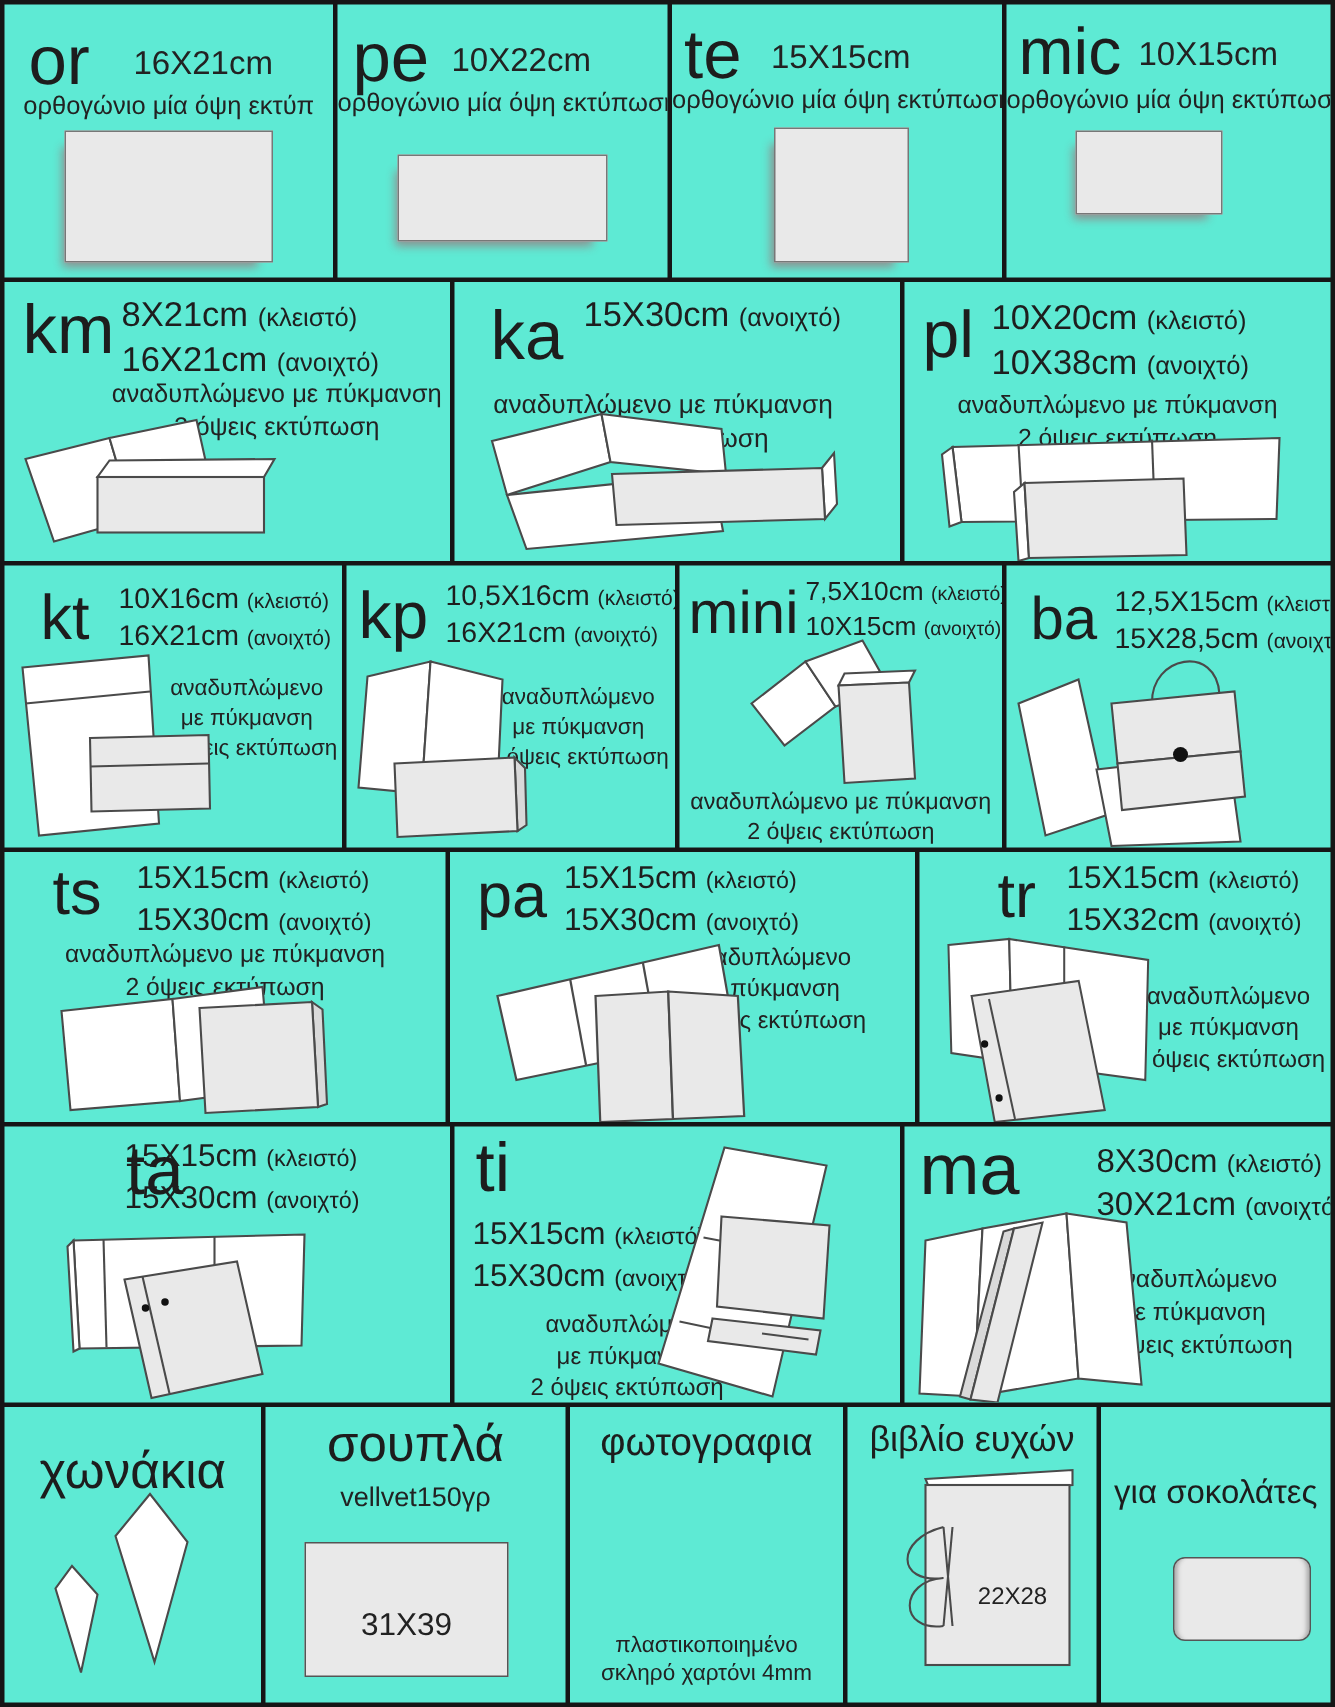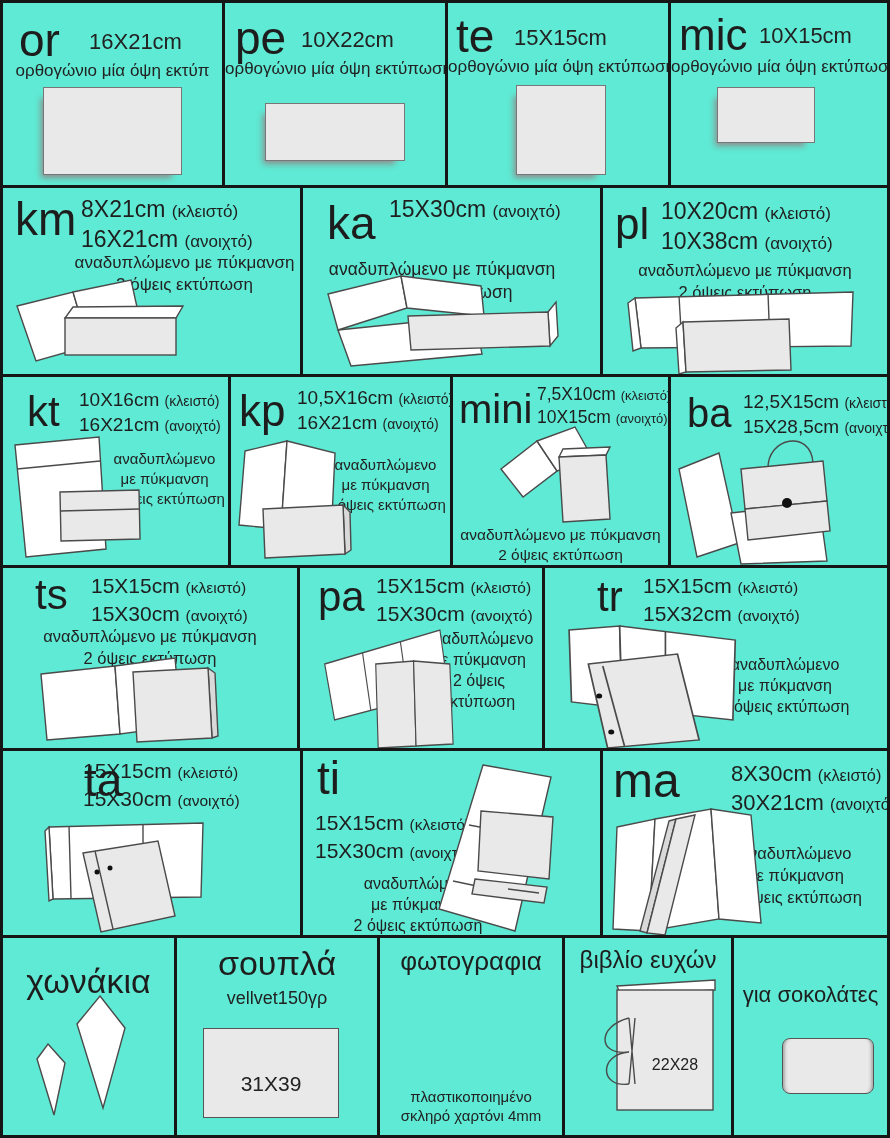--- a/index.html
+++ b/index.html
@@ -68,21 +68,21 @@
   .c-kp .code{left:8px;top:12px;font-size:44px;}
   .c-kp .dims{left:66px;top:8px;font-size:19px;}
   .c-kp .fold{left:92px;right:2px;top:78px;font-size:15px;}
   .c-mini .code{left:6px;top:12px;font-size:40px;}
   .c-mini .dims{left:84px;top:6px;font-size:17.5px;}
   .c-mini .fold{left:0;width:100%;top:148px;font-size:15.5px;}
   .c-ba .code{left:16px;top:16px;font-size:40px;}
   .c-ba .dims{left:72px;top:12px;font-size:19px;}
 
   
-  .c-ts{width:294px;} .c-pa{width:242px;} .c-tr{flex:1;}
+  .c-ts{width:294px;} .c-pa{width:294px;padding-left:16px;} .c-tr{flex:1;}
   .c-ts .code{left:32px;top:6px;font-size:42px;text-align:right;}
   .c-ts .dims{left:88px;top:4px;font-size:21px;}
   .c-ts .fold{left:0;width:100%;top:58px;font-size:16.5px;}
   .c-pa .code{left:18px;top:8px;font-size:42px;}
   .c-pa .dims{left:76px;top:4px;font-size:21px;}
   .c-pa .fold{left:118px;right:2px;top:60px;font-size:16px;}
   .c-tr .code{left:52px;top:8px;font-size:42px;}
   .c-tr .dims{left:98px;top:4px;font-size:21px;}
   .c-tr .fold{left:140px;right:2px;top:86px;font-size:16px;}
 

